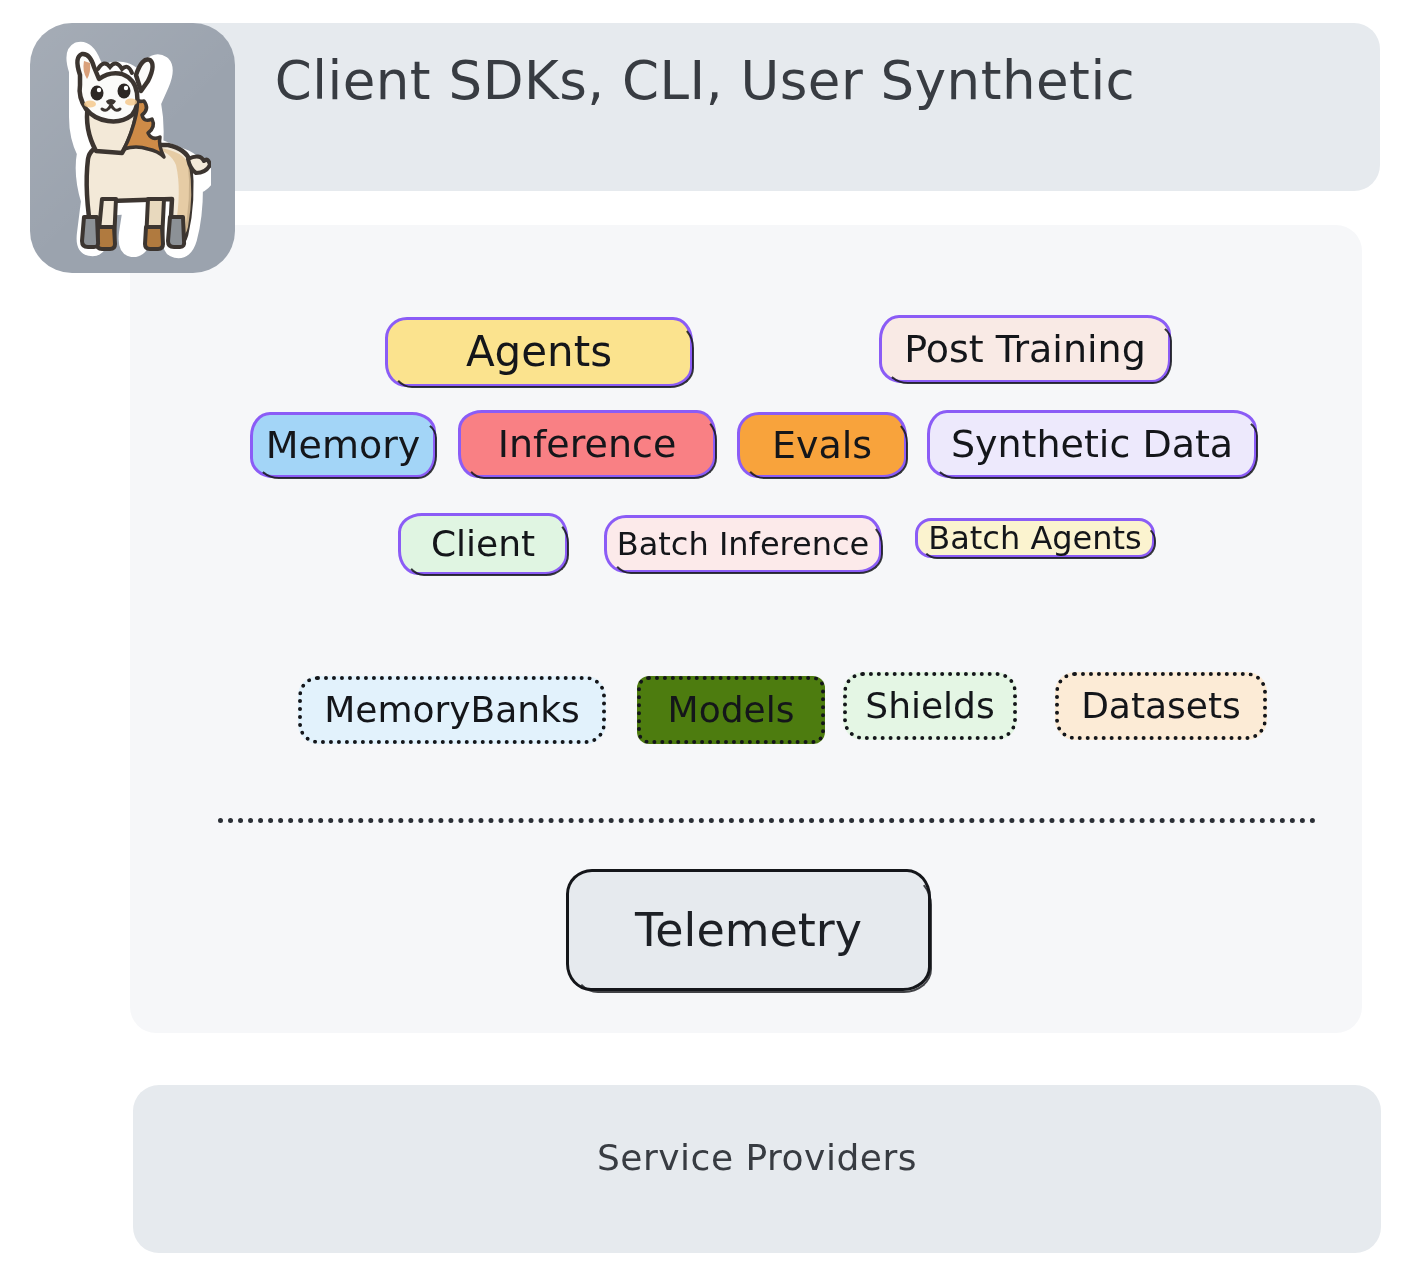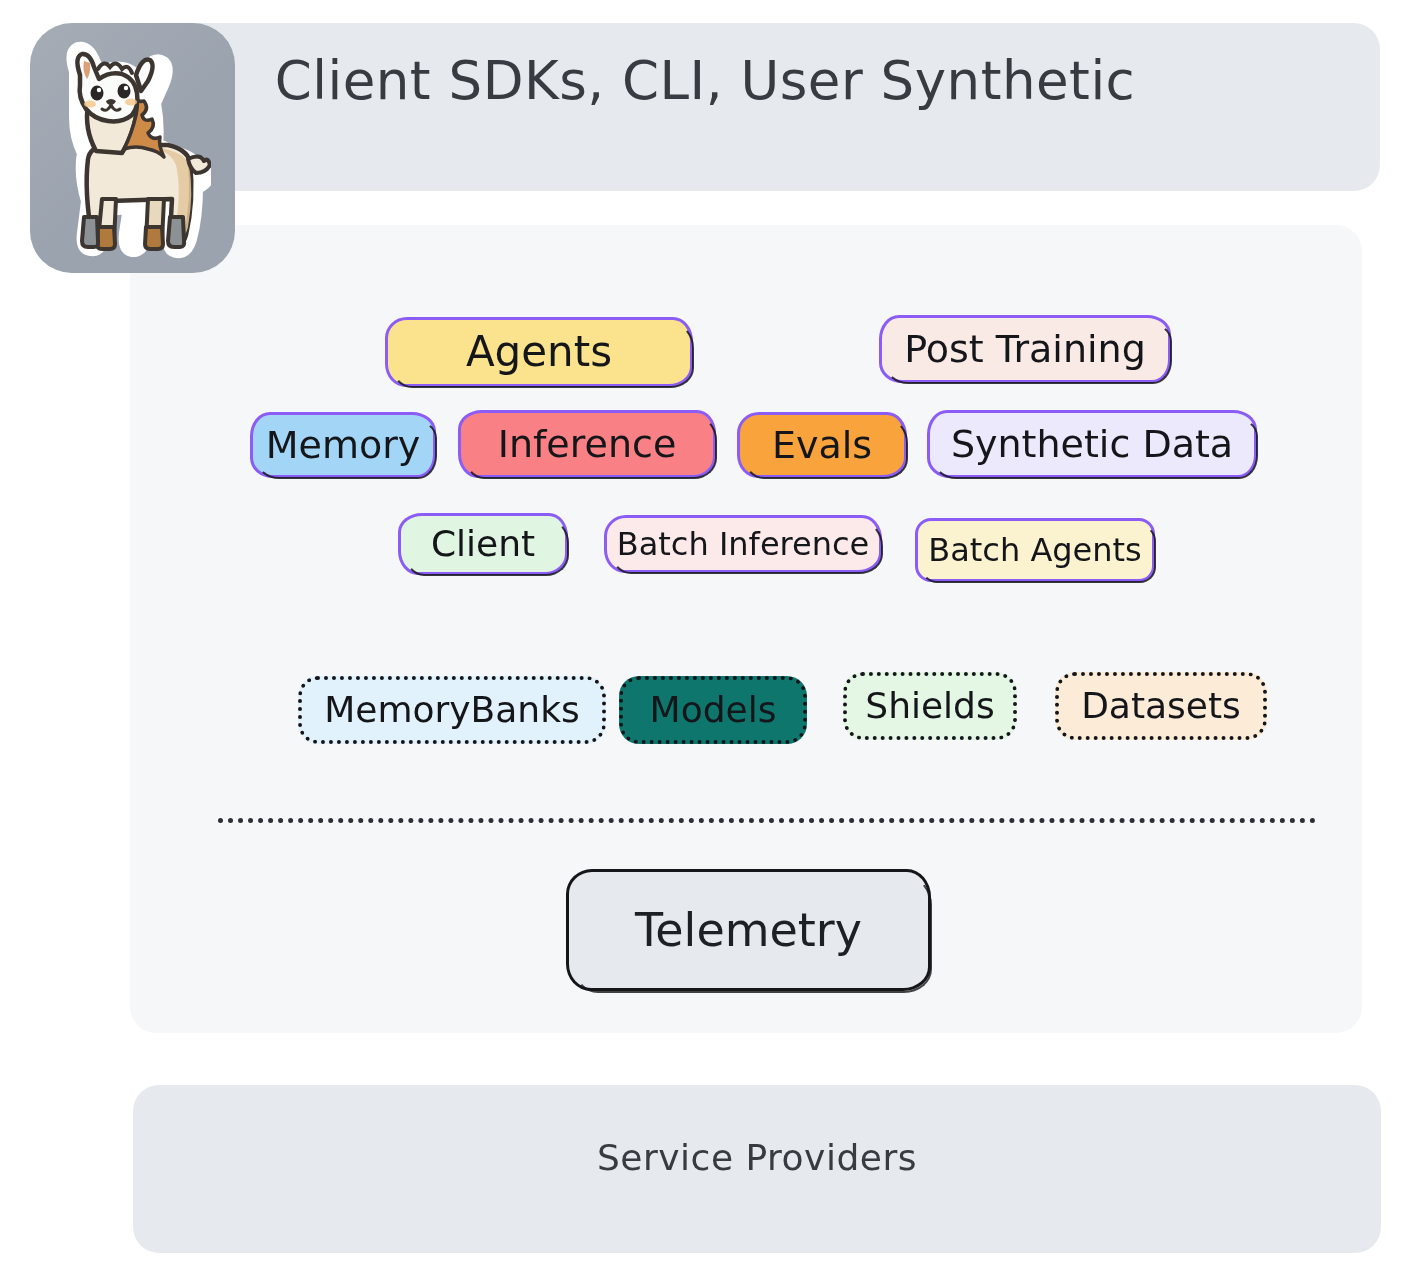--- a/index.html
+++ b/index.html
@@ -258,28 +258,28 @@
 <div class="sketchy r-b" style="left:927px; top:410px; width:330px; height:68px; background:#EDE9FC; font-size:38px;">
   <span>Synthetic Data</span>
 </div>
 
 <div class="sketchy r-c" style="left:398px; top:513px; width:170px; height:62px; background:#E0F5E2; font-size:36px;">
   <span>Client</span>
 </div>
 <div class="sketchy r-a" style="left:604px; top:515px; width:278px; height:58px; background:#FCEAEA; font-size:32px;">
   <span>Batch Inference</span>
 </div>
-<div class="sketchy r-b" style="left:915px; top:518px; width:240px; height:64px; background:#FBF3CF; font-size:32px;border-radius:16px;">
+<div class="sketchy r-b" style="left:915px; top:518px; width:240px; height:40px; background:#FBF3CF; font-size:32px;border-radius:16px;">
   <span>Batch Agents</span>
 </div>
 
 <div class="dotted" style="left:278px; top:676px; width:308px; height:68px; background:#E2F2FC; font-size:36px;margin-left:20px;">
   <span>MemoryBanks</span>
 </div>
-<div class="dotted" style="left:619px; top:676px; width:188px; height:68px; background:#0f766e; font-size:36px;">
+<div class="dotted" style="left:637px; top:676px; width:188px; height:68px; background:#4d7c0f; font-size:36px;border-radius:12px;">
   <span>Models</span>
 </div>
 <div class="dotted" style="left:843px; top:672px; width:174px; height:68px; background:#E4F6E4; font-size:36px;">
   <span>Shields</span>
 </div>
 <div class="dotted" style="left:1055px; top:672px; width:212px; height:68px; background:#FCEBD6; font-size:36px;">
   <span>Datasets</span>
 </div>
 
 <div id="divider"></div>

